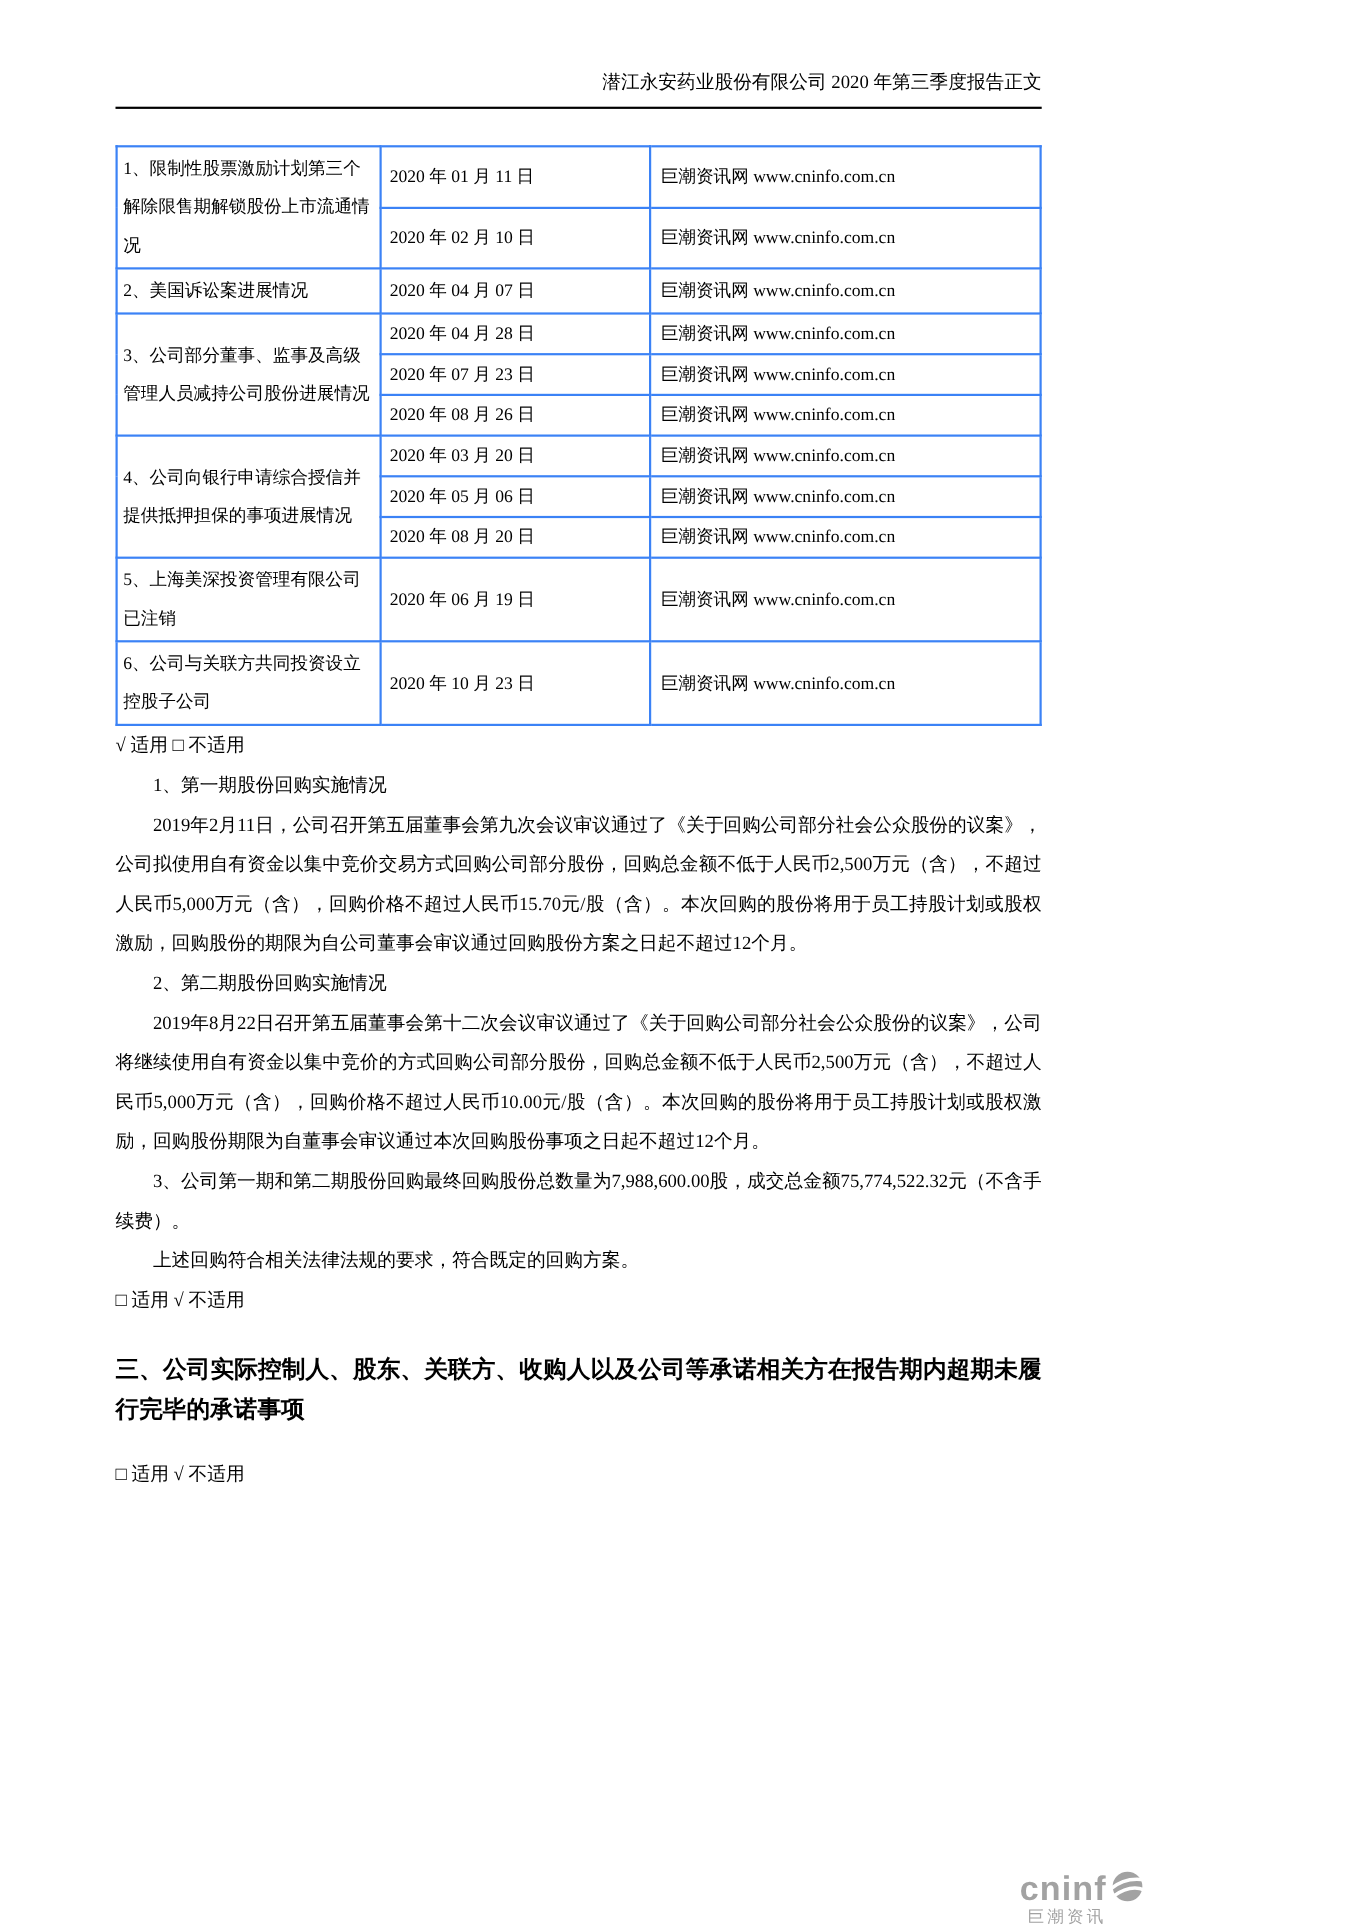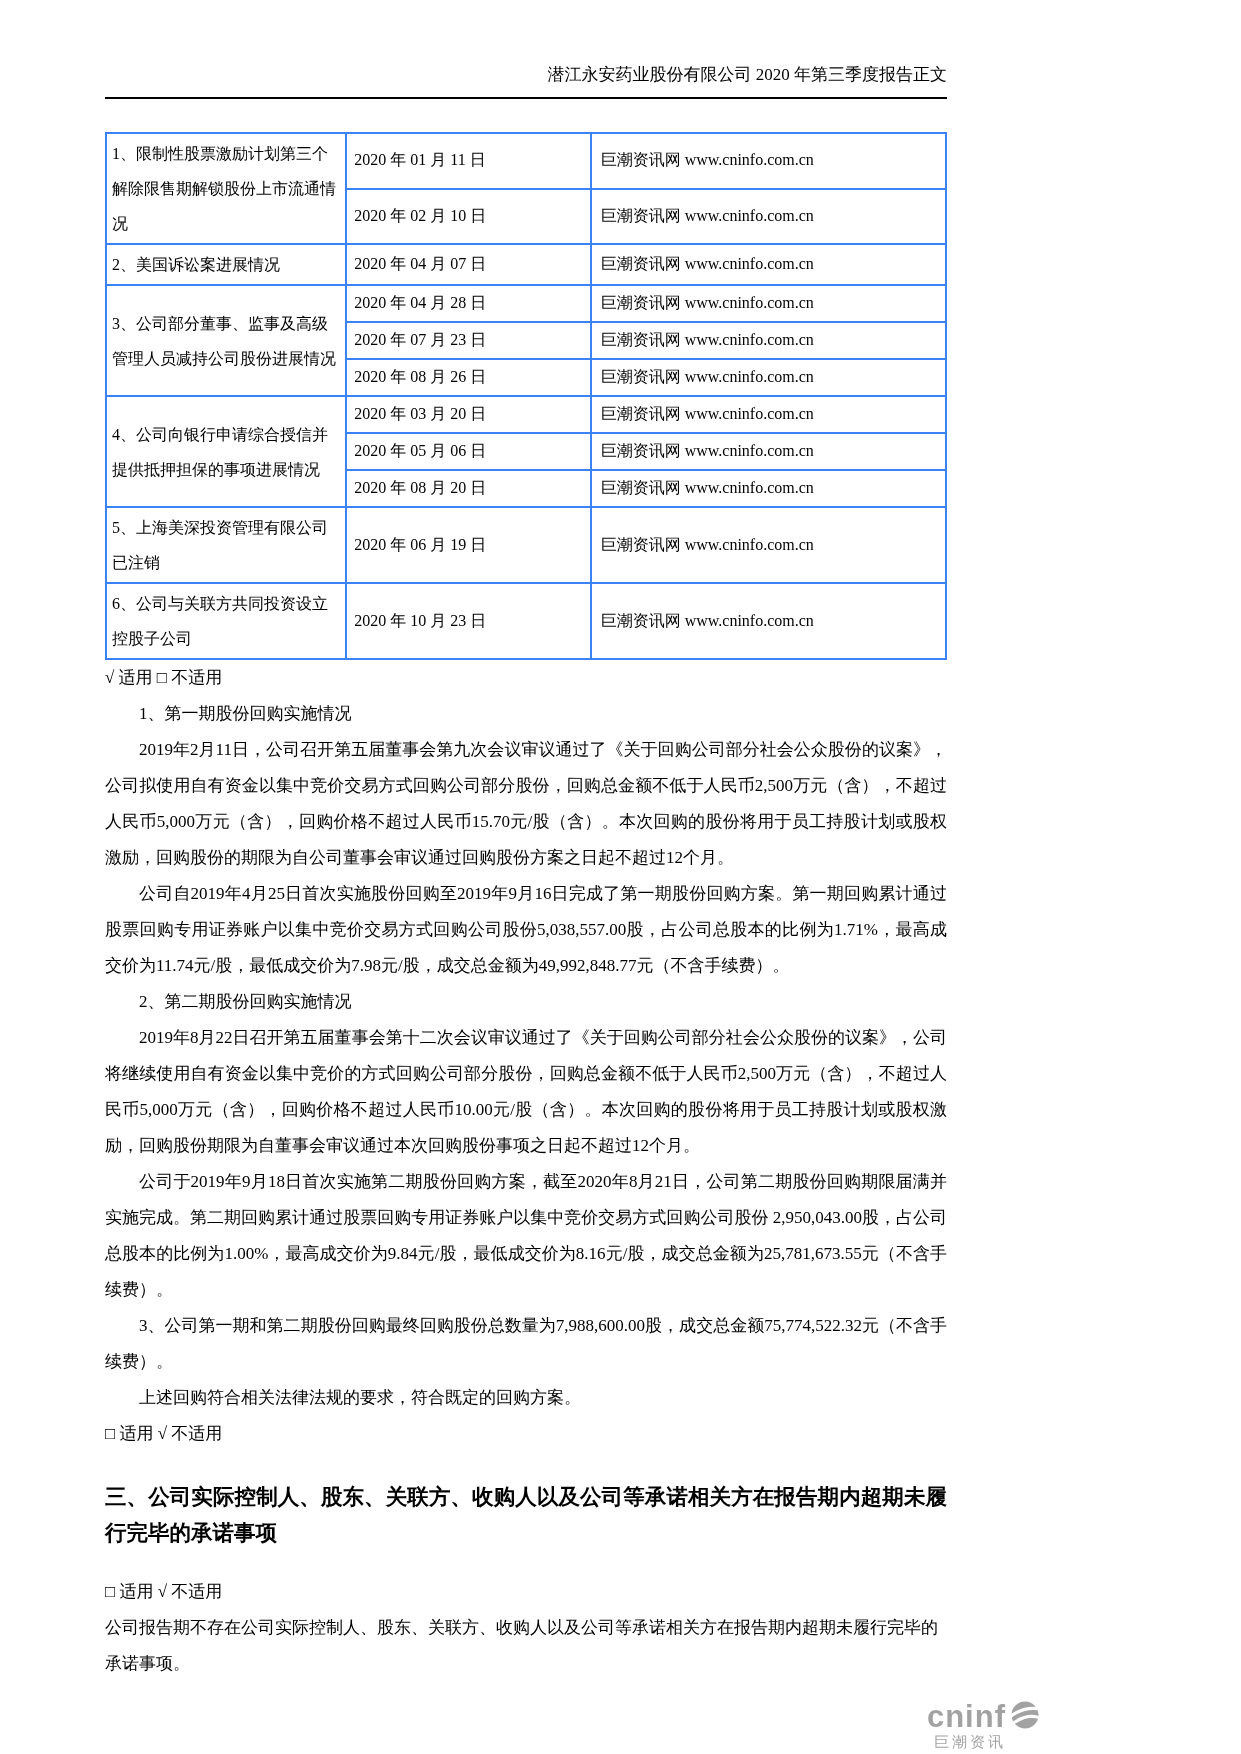--- a/index.html
+++ b/index.html
@@ -142,35 +142,32 @@
             <td class="c-date">2020 年 10 月 23 日</td>
             <td class="c-source">巨潮资讯网 www.cninfo.com.cn</td>
           </tr>
         </tbody>
     </table>
 
     <div class="line">√ 适用 □ 不适用</div>
 
     <div class="line indent">1、第一期股份回购实施情况</div>
     <p class="para">2019年2月11日，公司召开第五届董事会第九次会议审议通过了《关于回购公司部分社会公众股份的议案》，公司拟使用自有资金以集中竞价交易方式回购公司部分股份，回购总金额不低于人民币2,500万元（含），不超过人民币5,000万元（含），回购价格不超过人民币15.70元/股（含）。本次回购的股份将用于员工持股计划或股权激励，回购股份的期限为自公司董事会审议通过回购股份方案之日起不超过12个月。</p>
-    <p class="para">公司自2019年4月25日首次实施股份回购至2019年9月16日完成了第一期股份回购方案。第一期回购累计通过股票回购专用证券账户以集中竞价交易方式回购公司股份5,038,557.00股，占公司总股本的比例为1.71%，最高成交价为11.74元/股，最低成交价为7.98元/股，成交总金额为49,992,848.77元（不含手续费）。</p>
 
     <div class="line indent">2、第二期股份回购实施情况</div>
     <p class="para">2019年8月22日召开第五届董事会第十二次会议审议通过了《关于回购公司部分社会公众股份的议案》，公司将继续使用自有资金以集中竞价的方式回购公司部分股份，回购总金额不低于人民币2,500万元（含），不超过人民币5,000万元（含），回购价格不超过人民币10.00元/股（含）。本次回购的股份将用于员工持股计划或股权激励，回购股份期限为自董事会审议通过本次回购股份事项之日起不超过12个月。</p>
-    <p class="para">公司于2019年9月18日首次实施第二期股份回购方案，截至2020年8月21日，公司第二期股份回购期限届满并实施完成。第二期回购累计通过股票回购专用证券账户以集中竞价交易方式回购公司股份 2,950,043.00股，占公司总股本的比例为1.00%，最高成交价为9.84元/股，最低成交价为8.16元/股，成交总金额为25,781,673.55元（不含手续费）。</p>
 
     <p class="para">3、公司第一期和第二期股份回购最终回购股份总数量为7,988,600.00股，成交总金额75,774,522.32元（不含手续费）。</p>
     <p class="para">上述回购符合相关法律法规的要求，符合既定的回购方案。</p>
 
     <div class="line">□ 适用 √ 不适用</div>
 
     <div class="sec-heading">三、公司实际控制人、股东、关联方、收购人以及公司等承诺相关方在报告期内超期未履行完毕的承诺事项</div>
 
     <div class="line">□ 适用 √ 不适用</div>
-    <div class="line">公司报告期不存在公司实际控制人、股东、关联方、收购人以及公司等承诺相关方在报告期内超期未履行完毕的承诺事项。</div>
 
   </div>
 
   <div class="page-num">8</div>
 
   <div class="cninfo-logo">
     <div class="logo-row1">
       <span class="logo-cninf">cninf</span>
       <span>
         <svg width="33" height="30" viewBox="0 0 33 30">

